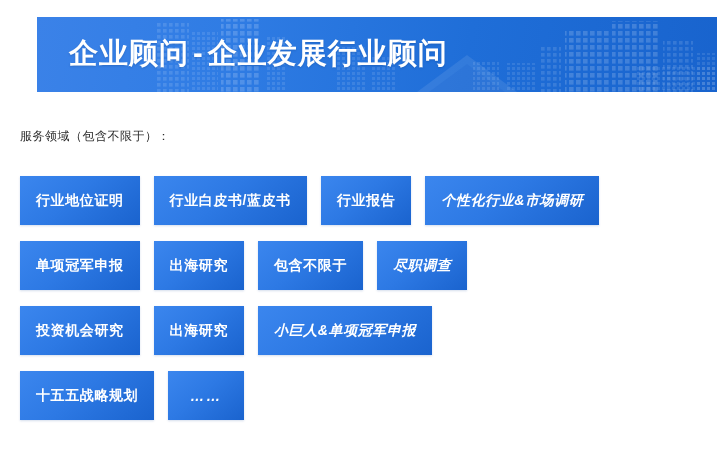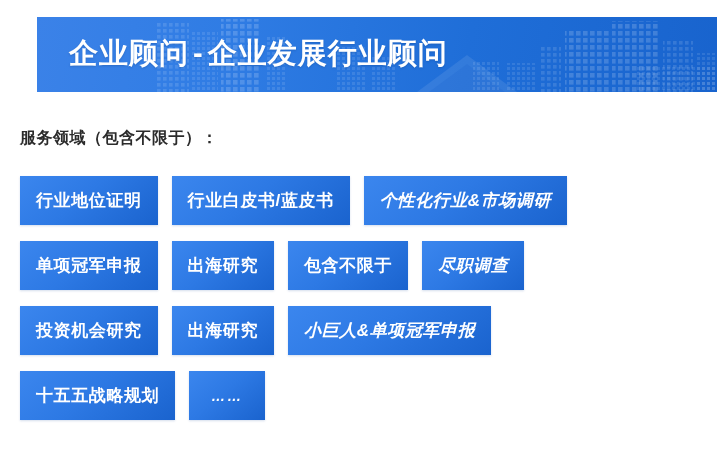--- a/index.html
+++ b/index.html
@@ -53,22 +53,22 @@
   .banner-title .sep {
     font-weight: 700;
     padding: 0 4px;
   }
 
   
   .section-label {
     position: absolute;
     left: 20px;
     top: 128px;
-    font-size: 16px;
-    font-weight: 700;
+    font-size: 12px;
+    font-weight: 400;
     color: #2b2b2b;
     letter-spacing: .5px;
     white-space: nowrap;
   }
 
   
   .tag-rows {
     position: absolute;
     left: 20px;
     top: 176px;
@@ -83,21 +83,21 @@
 
   .tag {
     height: 49px;
     box-sizing: border-box;
     display: flex;
     align-items: center;
     justify-content: center;
     padding: 10px 16px;
     margin-right: 14px;
     color: #ffffff;
-    font-size: 17px;
+    font-size: 14px;
     font-weight: 700;
     letter-spacing: .6px;
     white-space: nowrap;
     background: linear-gradient(140deg, #3b86ee 0%, #2d79e4 45%, #1a63ce 100%);
     box-shadow: 0 1px 2px rgba(20,70,150,.18);
     cursor: pointer;
     user-select: none;
   }
   .tag:last-child { margin-right: 0; font-style: italic; }
 
@@ -154,20 +154,21 @@
     </div>
   </div>
 
   <div class="section-label">服务领域（包含不限于）：</div>
 
   <div class="tag-rows">
 
     <div class="tag-row">
       <div class="tag">行业地位证明</div>
       <div class="tag">行业白皮书/蓝皮书</div>
+      <div class="tag">行业报告</div>
       <div class="tag">个性化行业&amp;市场调研</div>
     </div>
 
     <div class="tag-row">
       <div class="tag">单项冠军申报</div>
       <div class="tag">出海研究</div>
       <div class="tag">包含不限于</div>
       <div class="tag">尽职调查</div>
     </div>
 

